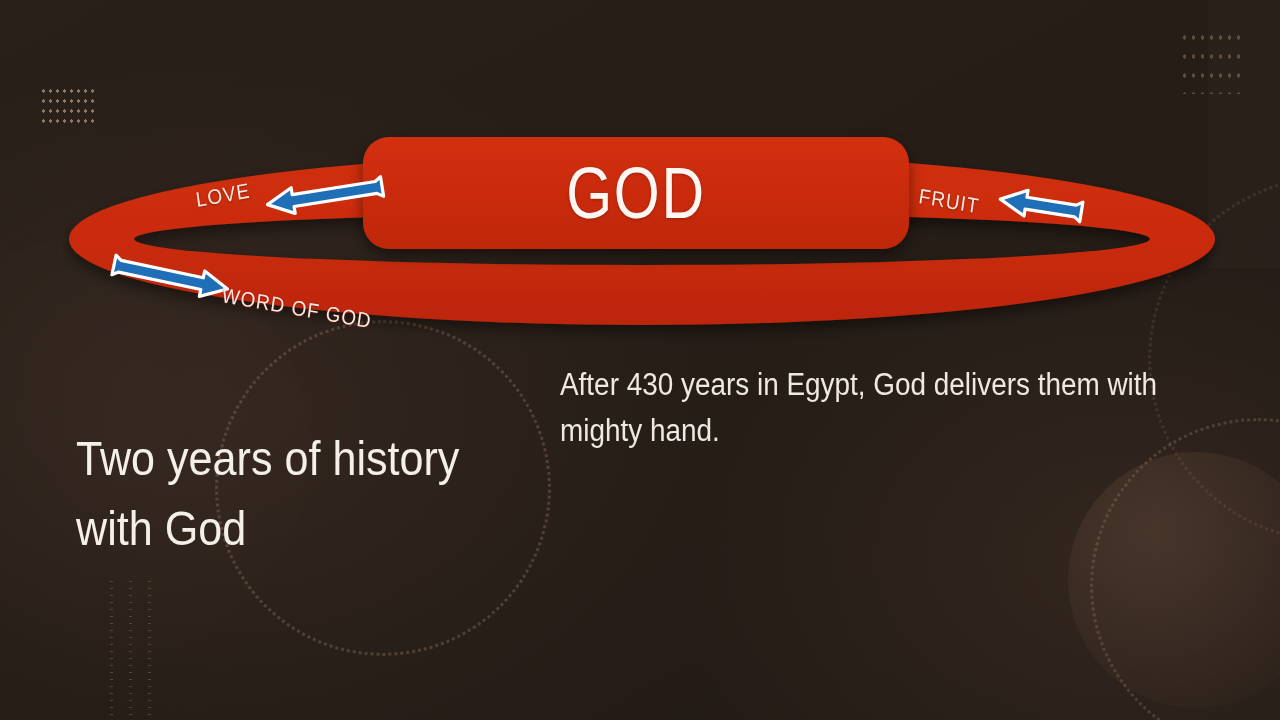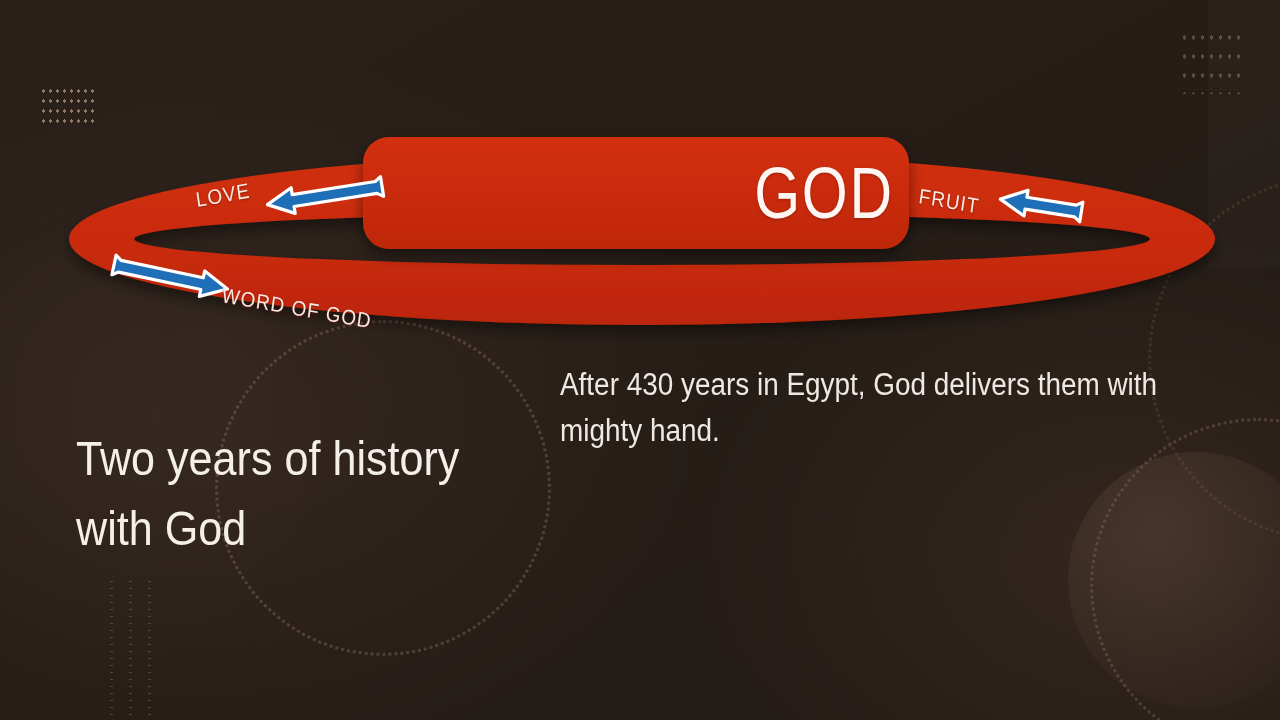--- a/index.html
+++ b/index.html
@@ -84,21 +84,21 @@
 
   #god-box {
     position: absolute;
     left: 301px; top: 11px;
     width: 546px; height: 112px;
     background: linear-gradient(180deg, #d2300f 0%, #c92a0c 55%, #bf2709 100%);
     border-radius: 26px;
     box-shadow: 0 6px 14px rgba(0,0,0,0.45);
     display: flex;
     align-items: center;
-    justify-content: flex-end;
+    justify-content: center;
   }
   #god-label {
     color: #fdf6f2;
     font-size: 72px;
     font-weight: 300;
     letter-spacing: 2px;
     font-family: "Liberation Sans", sans-serif;
     transform: scaleX(0.82);
     text-shadow: 0 1px 3px rgba(0,0,0,0.25);
   }

